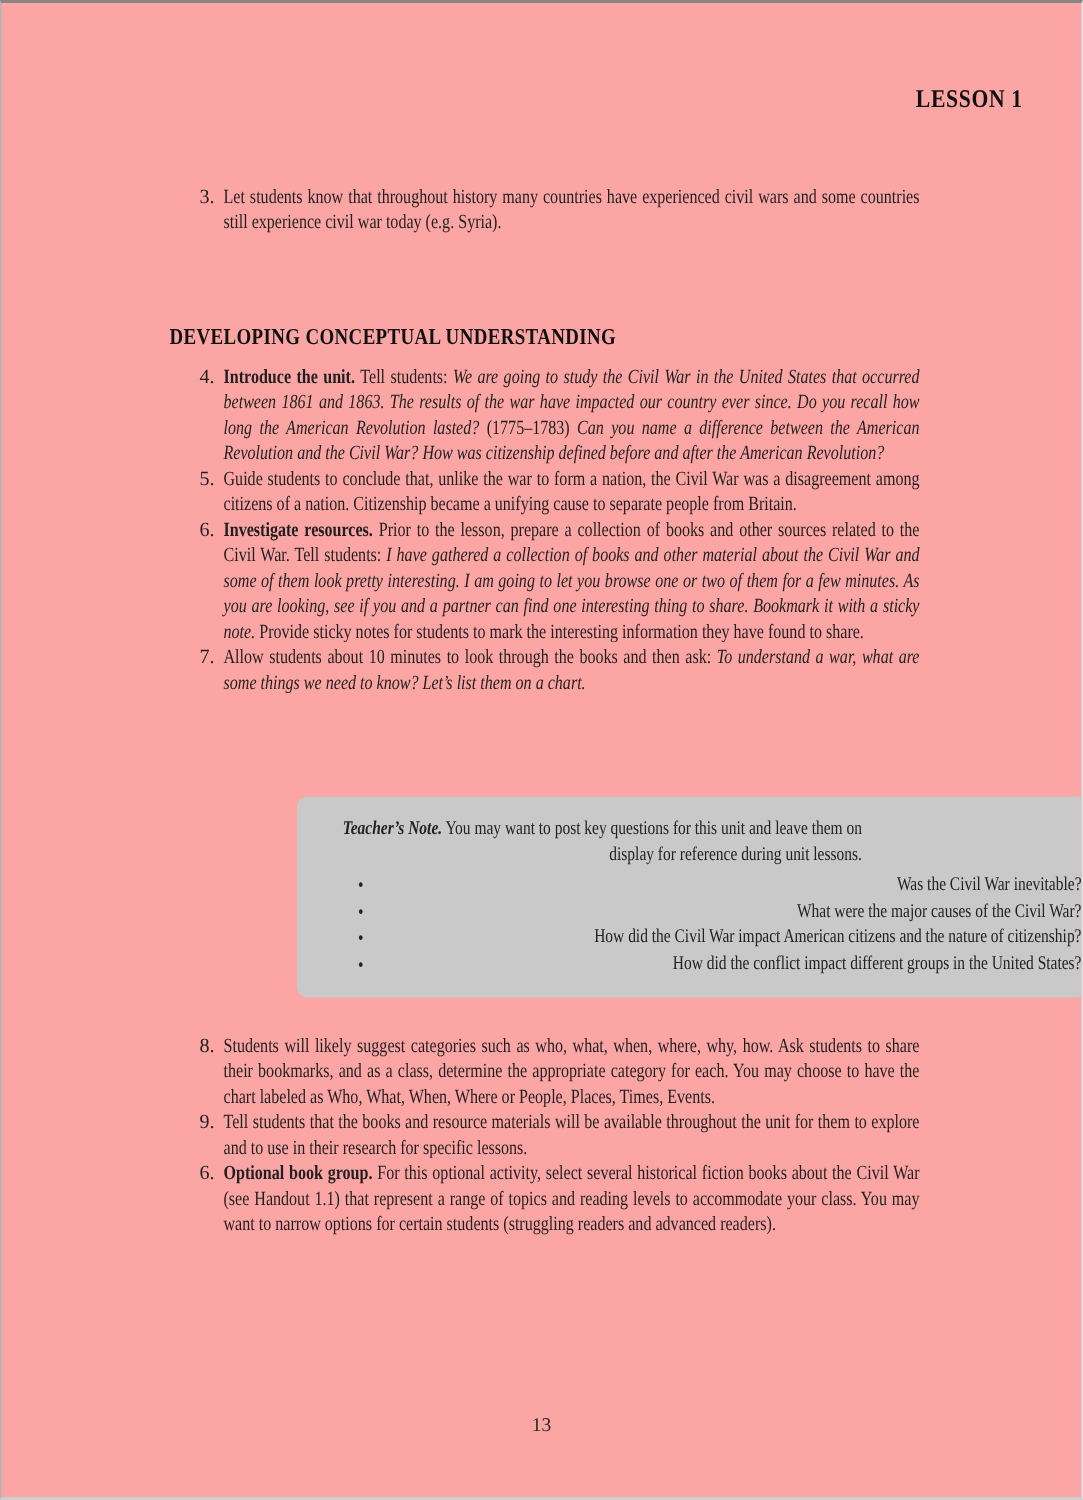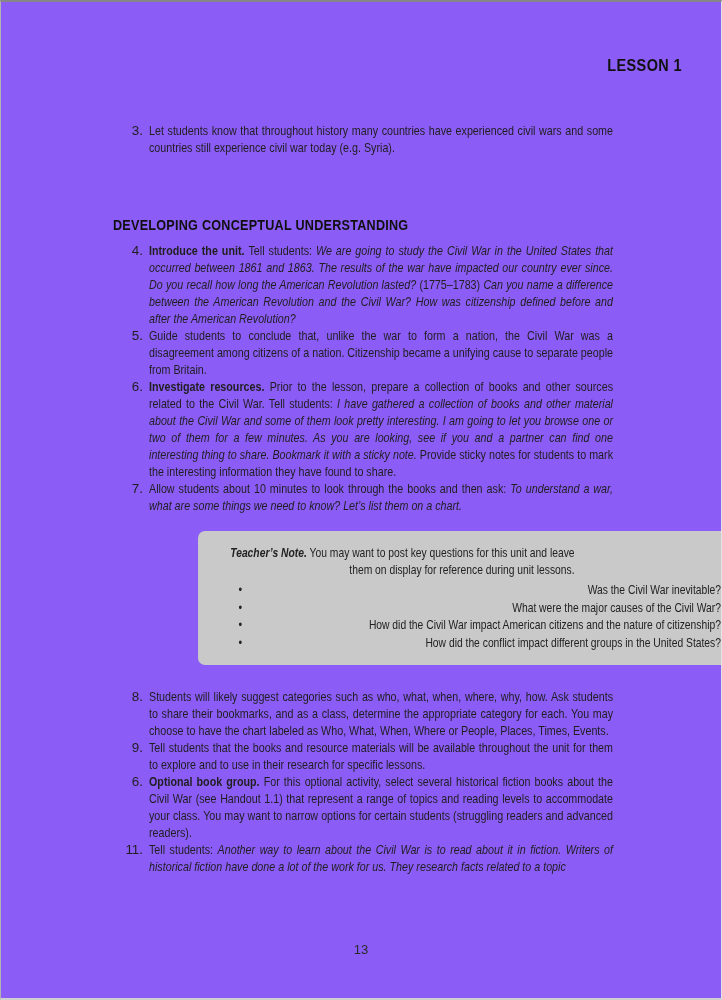--- a/index.html
+++ b/index.html
@@ -2,27 +2,27 @@
 <html><head>
 <meta charset="utf-8">
 <style>
   * { box-sizing: border-box; }
   html, body { margin: 0; padding: 0; background: #ffffff; }
 
   .page {
     position: relative;
     width: 722px;
     height: 1000px;
-    background: #8b5cf6;
+    background: #fca5a5;
     overflow: hidden;
     border-top: 2px solid #868686;
     border-left: 1px solid #b3b3b3;
     border-right: 1px solid #e3e3e3;
     border-bottom: 2px solid #cfcfcf;
-    font-family: Liberation Sans, sans-serif;
+    font-family: Liberation Serif, serif;
     color: #1f1f1f;
   }
 
   .lesson-header {
     position: absolute;
     top: 54px;
     right: 39px;
     font-size: 17px;
     font-weight: 700;
     letter-spacing: 0.5px;
@@ -160,21 +160,17 @@
       <div class="txt"><span>Students will likely suggest categories such as who, what, when, where, why, how. Ask students to share their bookmarks, and as a class, determine the appropriate category for each. You may choose to have the chart labeled as Who, What, When, Where or People, Places, Times, Events.</span></div>
     </div>
     <div class="step">
       <div class="num">9.</div>
       <div class="txt"><span>Tell students that the books and resource materials will be available throughout the unit for them to explore and to use in their research for specific lessons.</span></div>
     </div>
     <div class="step">
       <div class="num">6.</div>
       <div class="txt"><span class="b">Optional book group. </span><span>For this optional activity, select several historical fiction books about the Civil War (see Handout 1.1) that represent a range of topics and reading levels to accommodate your class. You may want to narrow options for certain students (struggling readers and advanced readers).</span></div>
     </div>
-    <div class="step">
-      <div class="num">11.</div>
-      <div class="txt"><span>Tell students: </span><span class="i">Another way to learn about the Civil War is to read about it in fiction. Writers of historical fiction have done a lot of the work for us. They research facts related to a topic</span></div>
-    </div>
   </div>
 
   <div class="page-number">13</div>
 
 </div>
 
 </body></html>

